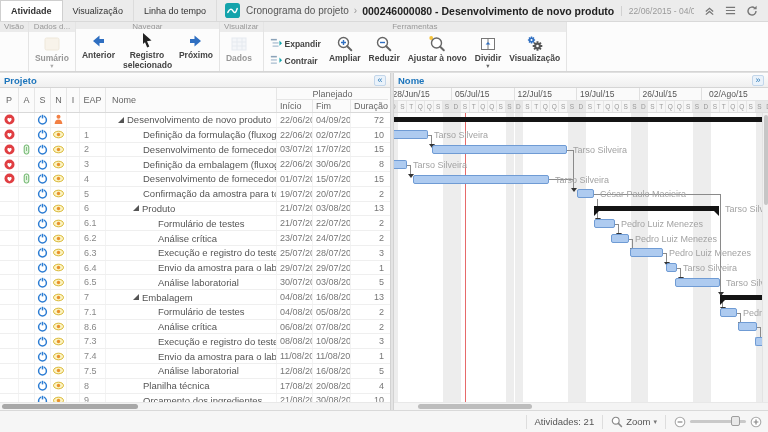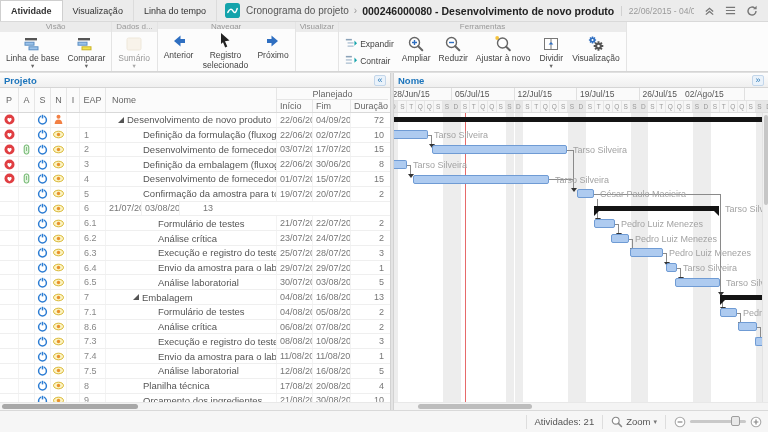--- a/index.html
+++ b/index.html
@@ -20,21 +20,21 @@
 .crumb-title { color:#222; font-weight:bold; font-size:10.5px; }
 .crumb-pipe { color:#ccc; margin:0 6px; }
 .crumb-dates { color:#9a9a9a; font-size:8.5px; }
 .winicons { display:flex; align-items:center; gap:10px; padding:0 10px; }
 .winicons span { display:inline-flex; cursor:pointer; }
 
 
 .ribbon { height:50px; background:#fcfcfc; border-bottom:1px solid #d5d5d5; display:flex; flex:0 0 50px; }
 .rgroup { display:flex; flex-direction:column; border-right:1px solid #e4e4e4; }
 .rcap { height:10px; background:#ebebeb; color:#999; font-size:8px; line-height:10px; text-align:center; padding:0 4px; white-space:nowrap; overflow:hidden; }
-.rbody { flex:1; display:flex; align-items:flex-start; padding:1px 2px; }
+.rbody { flex:1; display:flex; align-items:flex-start; padding:1px 2px;font-weight:bold; }
 .rbtn { display:flex; flex-direction:column; align-items:center; padding:2px 4px 0; min-width:34px; cursor:pointer; }
 .rbtn .ricon { height:18px; display:flex; align-items:center; justify-content:center; }
 .rbtn .ricon svg { width:18px; height:18px; }
 .rlabel { font-size:8.5px; color:#444; text-align:center; line-height:1.1; white-space:nowrap; margin-top:1px; }
 .rlabel.twoline { white-space:normal; width:48px; }
 .rdrop { font-size:6.5px; color:#666; line-height:5px; height:5px; }
 .rbtn.disabled { opacity:.55; cursor:default; }
 .rstack { display:flex; flex-direction:column; justify-content:center; gap:3px; padding:4px 4px 0; }
 .rsmall { display:flex; align-items:center; gap:3px; cursor:pointer; }
 .rsmall svg { width:12px; height:12px; }
@@ -153,44 +153,20 @@
             <path d="M10 6a4 4 0 1 1-1.2-2.8" fill="none" stroke="#777" stroke-width="1.4"></path>
             <path d="M10.6.8v3.4H7.2z" fill="#777"></path>
           </svg>
         </span>
     </div>
   </div>
 
   <div class="ribbon" id="ribbon">
       <div class="rgroup">
         <div class="rcap">Visão</div>
-        <div class="rbody">
-          <div class="rbtn">
-            <div class="ricon">
-              <svg viewBox="0 0 18 18">
-                <rect x="1" y="3" width="12" height="2.4" fill="#555"></rect>
-                <rect x="1" y="7.2" width="9" height="3" fill="#9cc3ea" stroke="#5d8fc4"></rect>
-                <rect x="5" y="11.8" width="9" height="3" fill="#9cc3ea" stroke="#5d8fc4"></rect>
-              </svg>
-            </div>
-            <div class="rlabel">Linha de base</div>
-            <div class="rdrop">▾</div>
-          </div>
-          <div class="rbtn">
-            <div class="ricon">
-              <svg viewBox="0 0 18 18">
-                <rect x="1" y="3" width="12" height="2.4" fill="#555"></rect>
-                <rect x="1" y="7.2" width="9" height="3" fill="#9cc3ea" stroke="#5d8fc4"></rect>
-                <rect x="5" y="11.8" width="9" height="3" fill="#f2e34d" stroke="#c9b32a"></rect>
-              </svg>
-            </div>
-            <div class="rlabel">Comparar</div>
-            <div class="rdrop">▾</div>
-          </div>
-        </div>
       </div>
       <div class="rgroup">
         <div class="rcap">Dados d...</div>
         <div class="rbody">
           <div class="rbtn disabled">
             <div class="ricon">
               <svg viewBox="0 0 18 18">
                 <rect x="2" y="3" width="14" height="12" rx="1.5" fill="#f5ecdc" stroke="#e3d7bf"></rect>
               </svg>
             </div>
@@ -223,20 +199,31 @@
               <svg viewBox="0 0 18 18">
                 <path d="M7.5 3.5L14 9l-6.5 5.5v-3.4H3V6.9h4.5z" fill="#2f6fc1"></path>
               </svg>
             </div>
             <div class="rlabel">Próximo</div>
           </div>
         </div>
       </div>
       <div class="rgroup">
         <div class="rcap">Visualizar</div>
+        <div class="rbody">
+          <div class="rbtn disabled">
+            <div class="ricon">
+              <svg viewBox="0 0 18 18">
+                <rect x="2" y="3" width="14" height="12" fill="#eef2f7" stroke="#d4dce6"></rect>
+                <path d="M2 7h14M2 11h14M7 3v12M12 3v12" stroke="#d4dce6"></path>
+              </svg>
+            </div>
+            <div class="rlabel">Dados</div>
+          </div>
+        </div>
       </div>
       <div class="rgroup">
         <div class="rcap">Ferramentas</div>
         <div class="rbody">
           <div class="rstack">
             <div class="rsmall">
               <span><svg viewBox="0 0 14 14">
                   <rect x="1" y="2.2" width="7" height="1.8" fill="#8aa2b8"></rect>
                   <rect x="3" y="6" width="7" height="1.8" fill="#b9c9d8"></rect>
                   <rect x="3" y="9.8" width="7" height="1.8" fill="#b9c9d8"></rect>
@@ -538,20 +525,24 @@
               </svg>
             </div>
             <div class="tc" style="width:16px">
               <svg viewBox="0 0 11 11">
                 <ellipse cx="5.5" cy="5.5" rx="5" ry="3.3" fill="#fcf3c0" stroke="#d4af1f" stroke-width=".9"></ellipse>
                 <circle cx="5.5" cy="5.5" r="1.7" fill="#e8922c"></circle>
               </svg>
             </div>
             <div class="tc" style="width:13px"></div>
             <div class="tc eap" style="width:26px">6</div>
+            <div class="tc name" style="width:171px;padding-left:27px">
+              <span class="tri"></span>
+              <span>Produto</span>
+            </div>
             <div class="tc date" style="width:36px">21/07/2015</div>
             <div class="tc date" style="width:38px">03/08/2015</div>
             <div class="tc dur" style="width:37px;border-right:none">13</div>
           </div>
           <div class="trow">
             <div class="tc" style="width:19px"></div>
             <div class="tc" style="width:16px"></div>
             <div class="tc" style="width:16px">
               <svg viewBox="0 0 11 11">
                 <circle cx="5.5" cy="6" r="3.9" fill="none" stroke="#2b7cd3" stroke-width="1.5"></circle>
@@ -887,21 +878,21 @@
       <div class="phead">
         <span class="ptitle">Nome</span>
         <span class="pcollapse">»</span>
       </div>
       <div class="gweeks" id="gweeks">
           <div class="gweek" style="left: -4.5px; width: 62.5px;">28/Jun/15</div>
           <div class="gweek" style="left: 58px; width: 62.5px;">05/Jul/15</div>
           <div class="gweek" style="left: 120.5px; width: 62.5px;">12/Jul/15</div>
           <div class="gweek" style="left: 183px; width: 62.5px;">19/Jul/15</div>
           <div class="gweek" style="left: 245.5px; width: 62.5px;">26/Jul/15</div>
-          <div class="gweek" style="left: 288px; width: 62.5px;">02/Ago/15</div>
+          <div class="gweek" style="left: 312px; width: 62.5px;">02/Ago/15</div>
         </div>
       <div class="gdays" id="gdays">
           <div class="gday we" style="left: -4.5px; width: 8.929px;">D</div>
           <div class="gday" style="left: 4.429px; width: 8.929px;">S</div>
           <div class="gday" style="left: 13.358px; width: 8.929px;">T</div>
           <div class="gday" style="left: 22.287px; width: 8.929px;">Q</div>
           <div class="gday" style="left: 31.216px; width: 8.929px;">Q</div>
           <div class="gday" style="left: 40.145px; width: 8.929px;">S</div>
           <div class="gday we" style="left: 49.074px; width: 8.929px;">S</div>
           <div class="gday we" style="left: 58.003px; width: 8.929px;">D</div>

